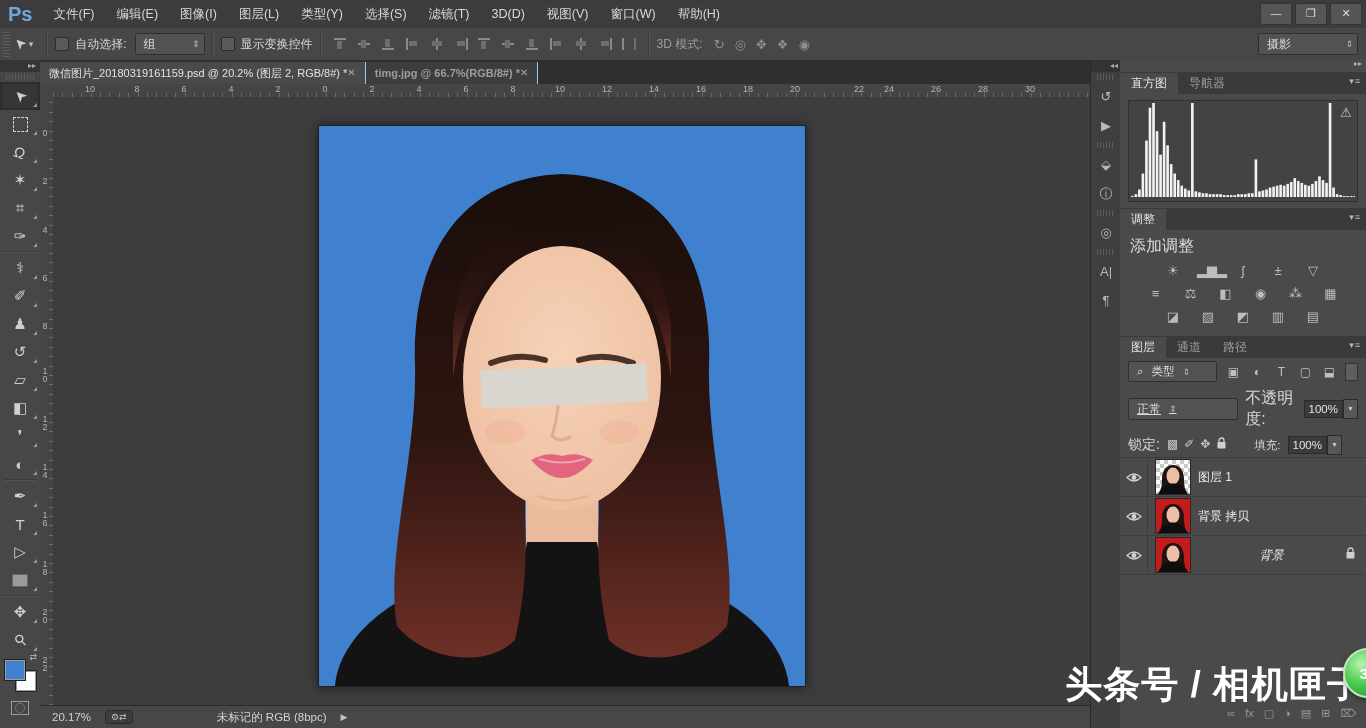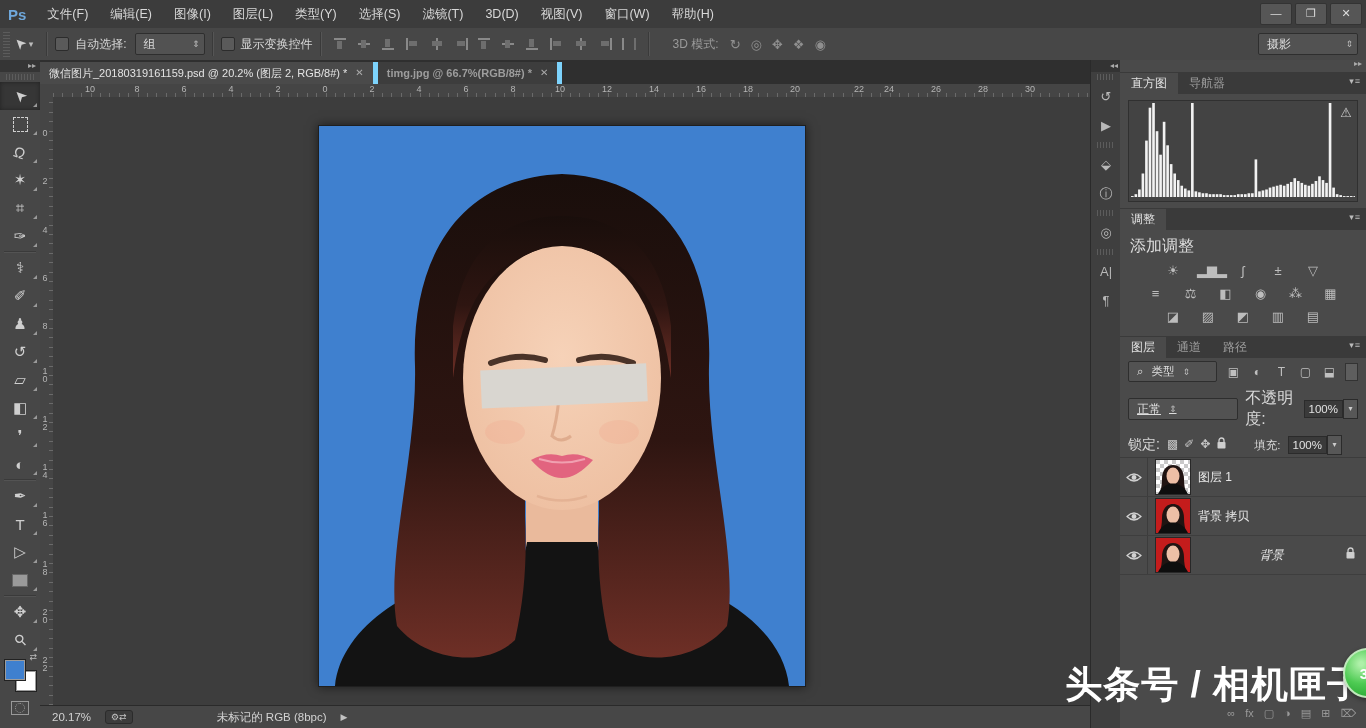--- a/index.html
+++ b/index.html
@@ -2,21 +2,21 @@
 <html><head>
 <meta charset="utf-8">
 <style>
   html,body{margin:0;padding:0;background:#2b2b2b;}
   #stage{position:relative;width:1366px;height:728px;overflow:hidden;
          background:#3e3e3e;font-family:"Liberation Sans","DejaVu Sans",sans-serif;
          color:#d6d6d6;-webkit-user-select:none;user-select:none;}
   
   #menubar{position:absolute;left:0;top:0;width:1366px;height:28px;background:#3c3c3c;
            border-bottom:1px solid #272727;display:flex;align-items:center;}
-  #ps-logo{font-weight:bold;font-size:15px;color:#6fa8dc;margin:0 10px 0 8px;letter-spacing:0;}
+  #ps-logo{font-weight:bold;font-size:20px;color:#6fa8dc;margin:0 10px 0 8px;letter-spacing:0;}
   .menu-item{padding:0 11px;font-size:12.5px;line-height:28px;color:#d8d8d8;cursor:default;}
   #win-controls{margin-left:auto;display:flex;gap:3px;margin-right:4px;}
   .win-btn{width:30px;height:20px;background:#565656;border:1px solid #333;border-radius:2px;
            font-size:11px;line-height:19px;text-align:center;color:#ddd;}
   
   #optionsbar{position:absolute;left:0;top:28px;width:1366px;height:32px;background:#474747;
               border-bottom:1px solid #2a2a2a;display:flex;align-items:center;font-size:12px;}
   .grip-v{width:7px;height:26px;margin:0 4px 0 3px;
           background:repeating-linear-gradient(0deg,#5c5c5c 0 1px,transparent 1px 3px);}
   .opt-sep{width:1px;height:24px;background:#3a3a3a;border-right:1px solid #555;margin:0 7px;}
@@ -58,21 +58,21 @@
   #fg-swatch{position:absolute;left:5px;top:6px;width:18px;height:18px;border:1px solid #9c9c9c;
              box-shadow:0 0 0 1px #222;z-index:2;}
   #bg-swatch{position:absolute;left:16px;top:17px;width:18px;height:18px;background:#fff;
              border:1px solid #9c9c9c;box-shadow:0 0 0 1px #222;}
   .qmask{width:16px;height:12px;border:1px solid #999;display:flex;align-items:center;justify-content:center;}
   .qmask i{width:8px;height:8px;border:1px dotted #999;border-radius:50%;}
   
   #tabbar{position:absolute;left:40px;top:60px;width:1050px;height:24px;background:#2f2f2f;
           display:flex;align-items:flex-end;}
   .doc-tab{height:22px;line-height:22px;padding:0 9px;font-size:11px;display:flex;align-items:center;
-           gap:8px;border-right:5px solid #7dd3fc;white-space:nowrap;}
+           border-right:1px solid #7dd3fc;white-space:nowrap;}
   .doc-tab.active{background:#4a4a4a;color:#e3e3e3;}
   .doc-tab.inactive{background:#3d3d3d;color:#9d9d9d;font-weight:bold;}
   .tab-close{font-size:10px;color:#aaa;}
   #ruler-corner{position:absolute;left:40px;top:84px;width:13px;height:13px;background:#454545;
                 border-right:1px solid #2c2c2c;border-bottom:1px solid #2c2c2c;}
   #hruler{position:absolute;left:53px;top:84px;width:1037px;height:13px;background:#454545;
           border-bottom:1px solid #2c2c2c;overflow:hidden;
           background-image:repeating-linear-gradient(90deg,#6a6a6a 0 1px,transparent 1px 9.4px);
           background-size:100% 4px;background-position:0 9px;background-repeat:no-repeat;}
   .hrule-num{position:absolute;top:0;font-size:9px;color:#b5b5b5;transform:translateX(-50%);}
@@ -195,21 +195,21 @@
         <span class="alicon al-r"></span>
         <span class="alicon al-t"></span>
         <span class="alicon al-m"></span>
         <span class="alicon al-b"></span>
         <span class="alicon al-l"></span>
         <span class="alicon al-c"></span>
         <span class="alicon al-r"></span>
         <span class="alicon al-sp"></span>
       </div>
     <div class="opt-sep"></div>
-    <span style="color:#9a9a9a;margin-left:16px;">3D 模式:</span>
+    <span style="color:#9a9a9a;">3D 模式:</span>
     <div id="mode-icons" style="display:flex;align-items:center;margin-left:6px;">
         <span class="mode-icon">↻</span>
         <span class="mode-icon">◎</span>
         <span class="mode-icon">✥</span>
         <span class="mode-icon">❖</span>
         <span class="mode-icon">◉</span>
       </div>
     <span class="combo" id="workspace-combo">
       <span>摄影</span>
       <span class="arrows">⇕</span>

